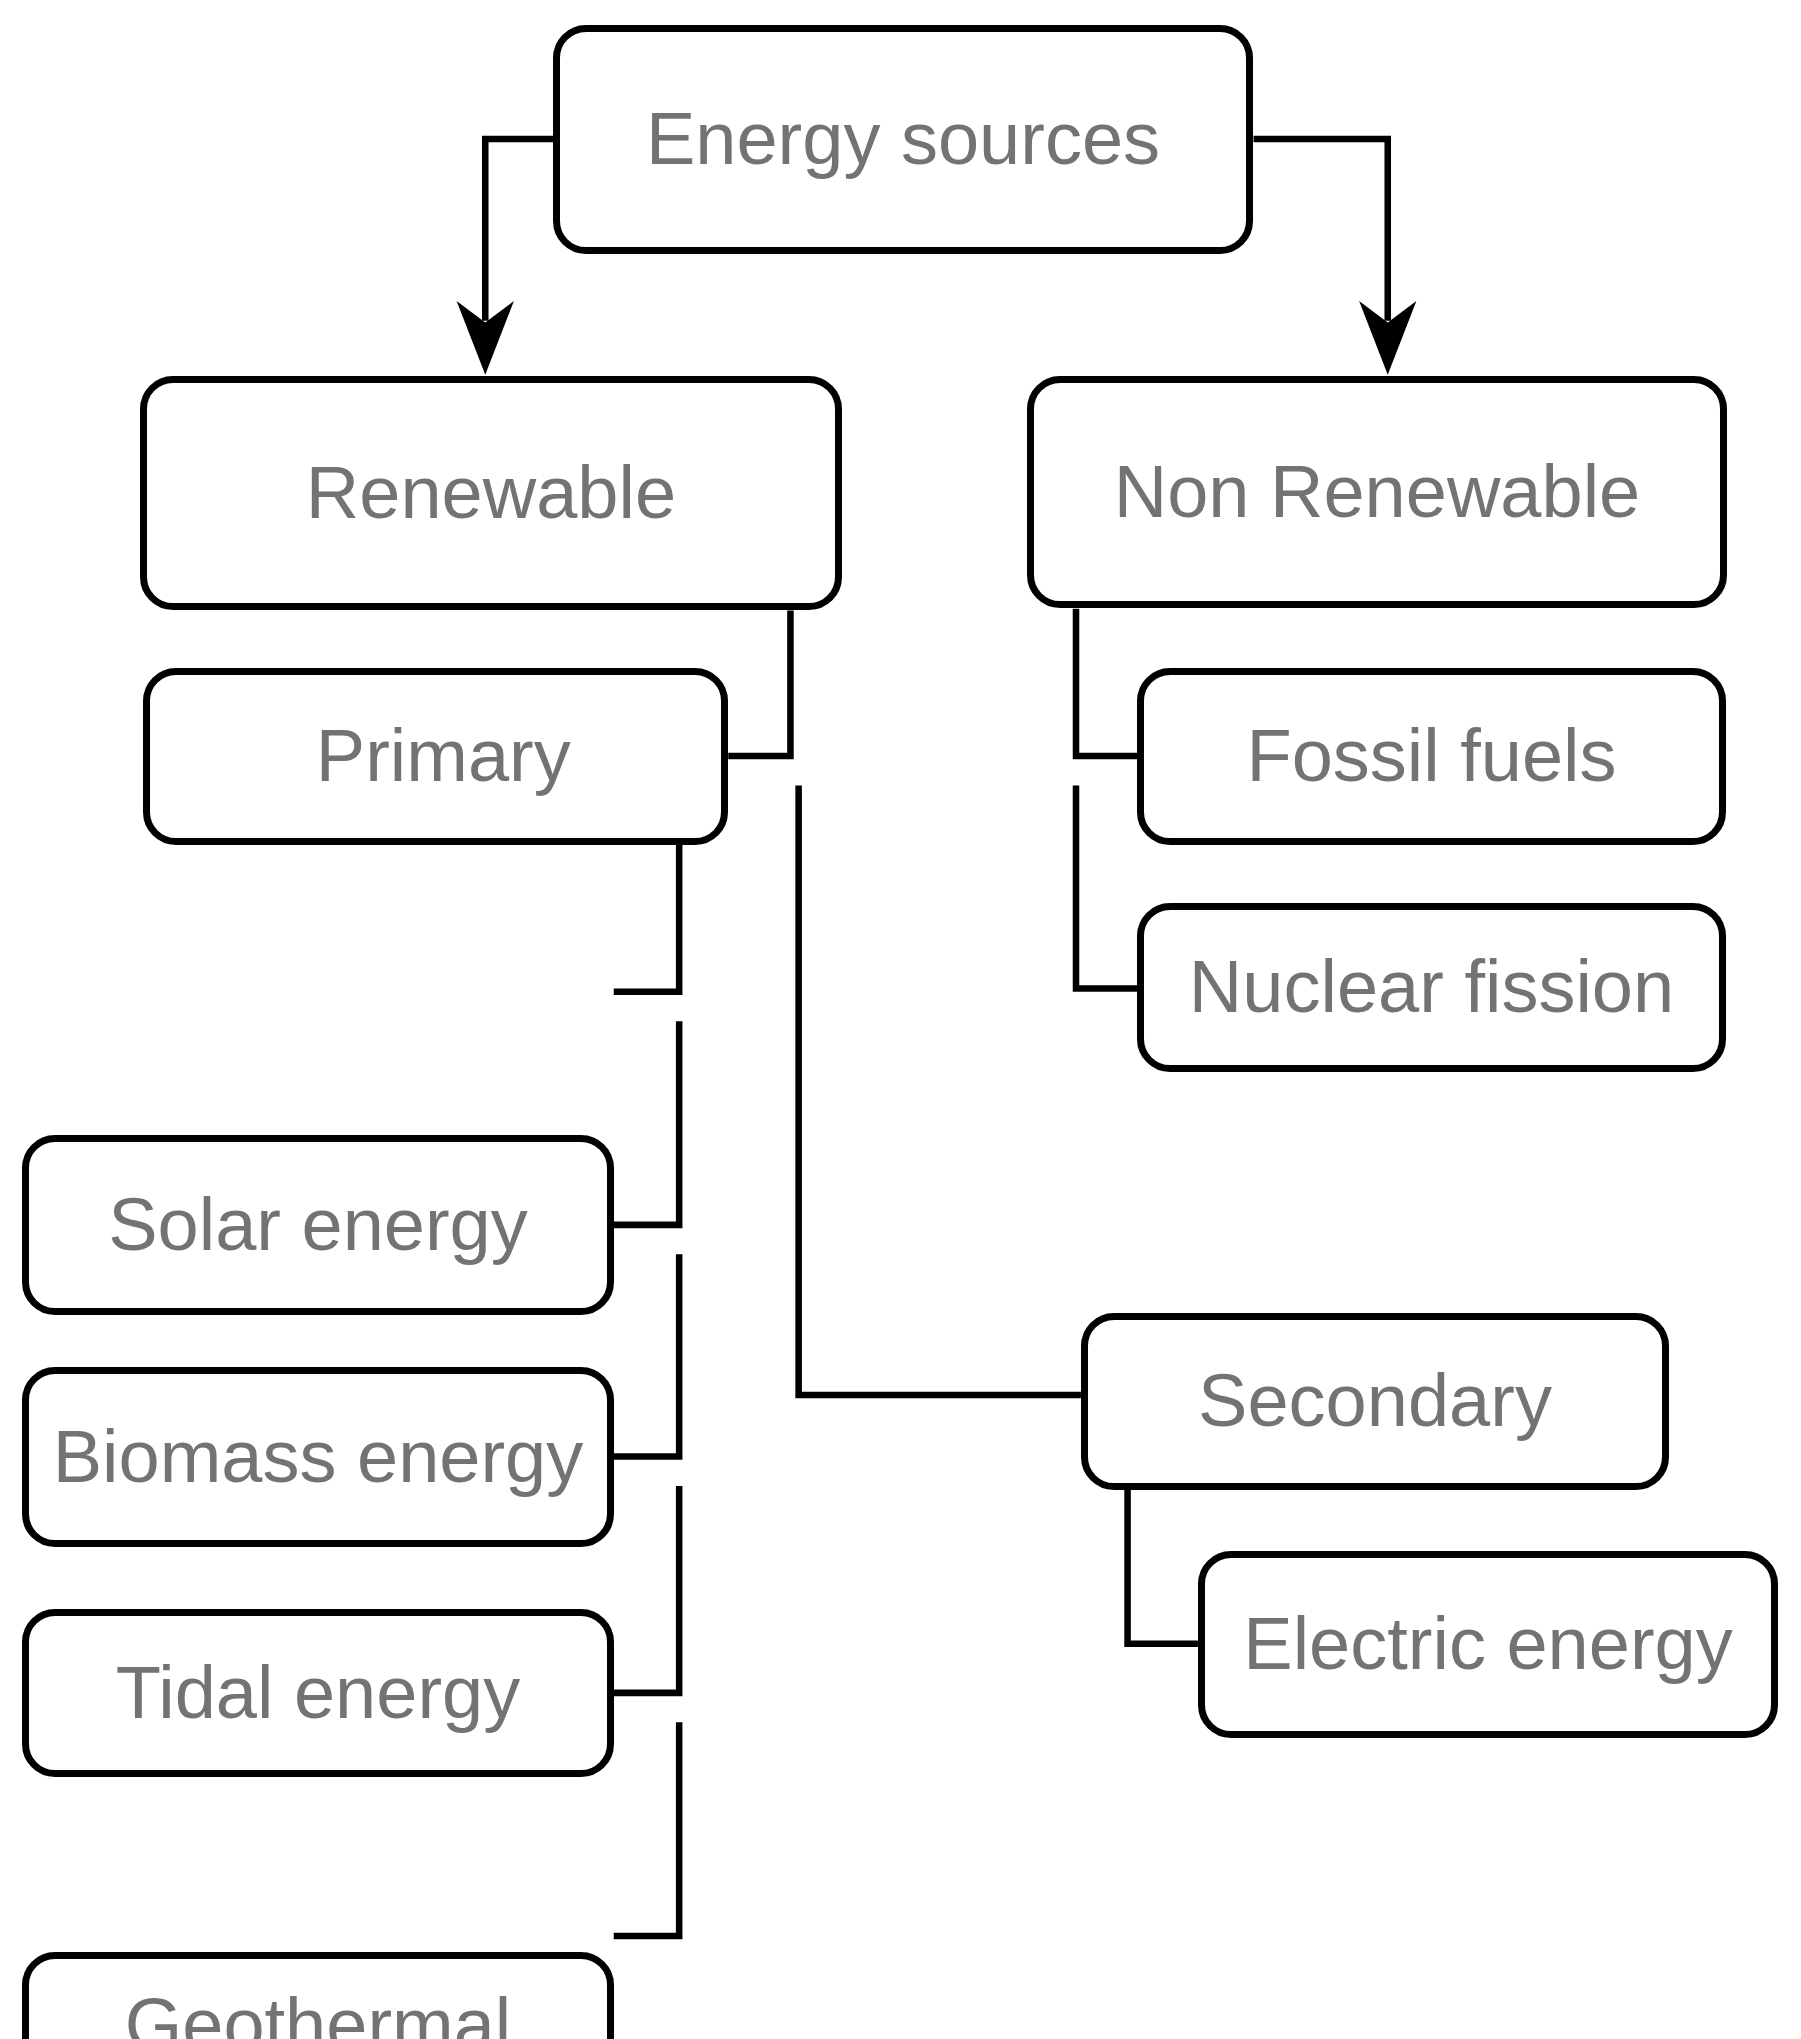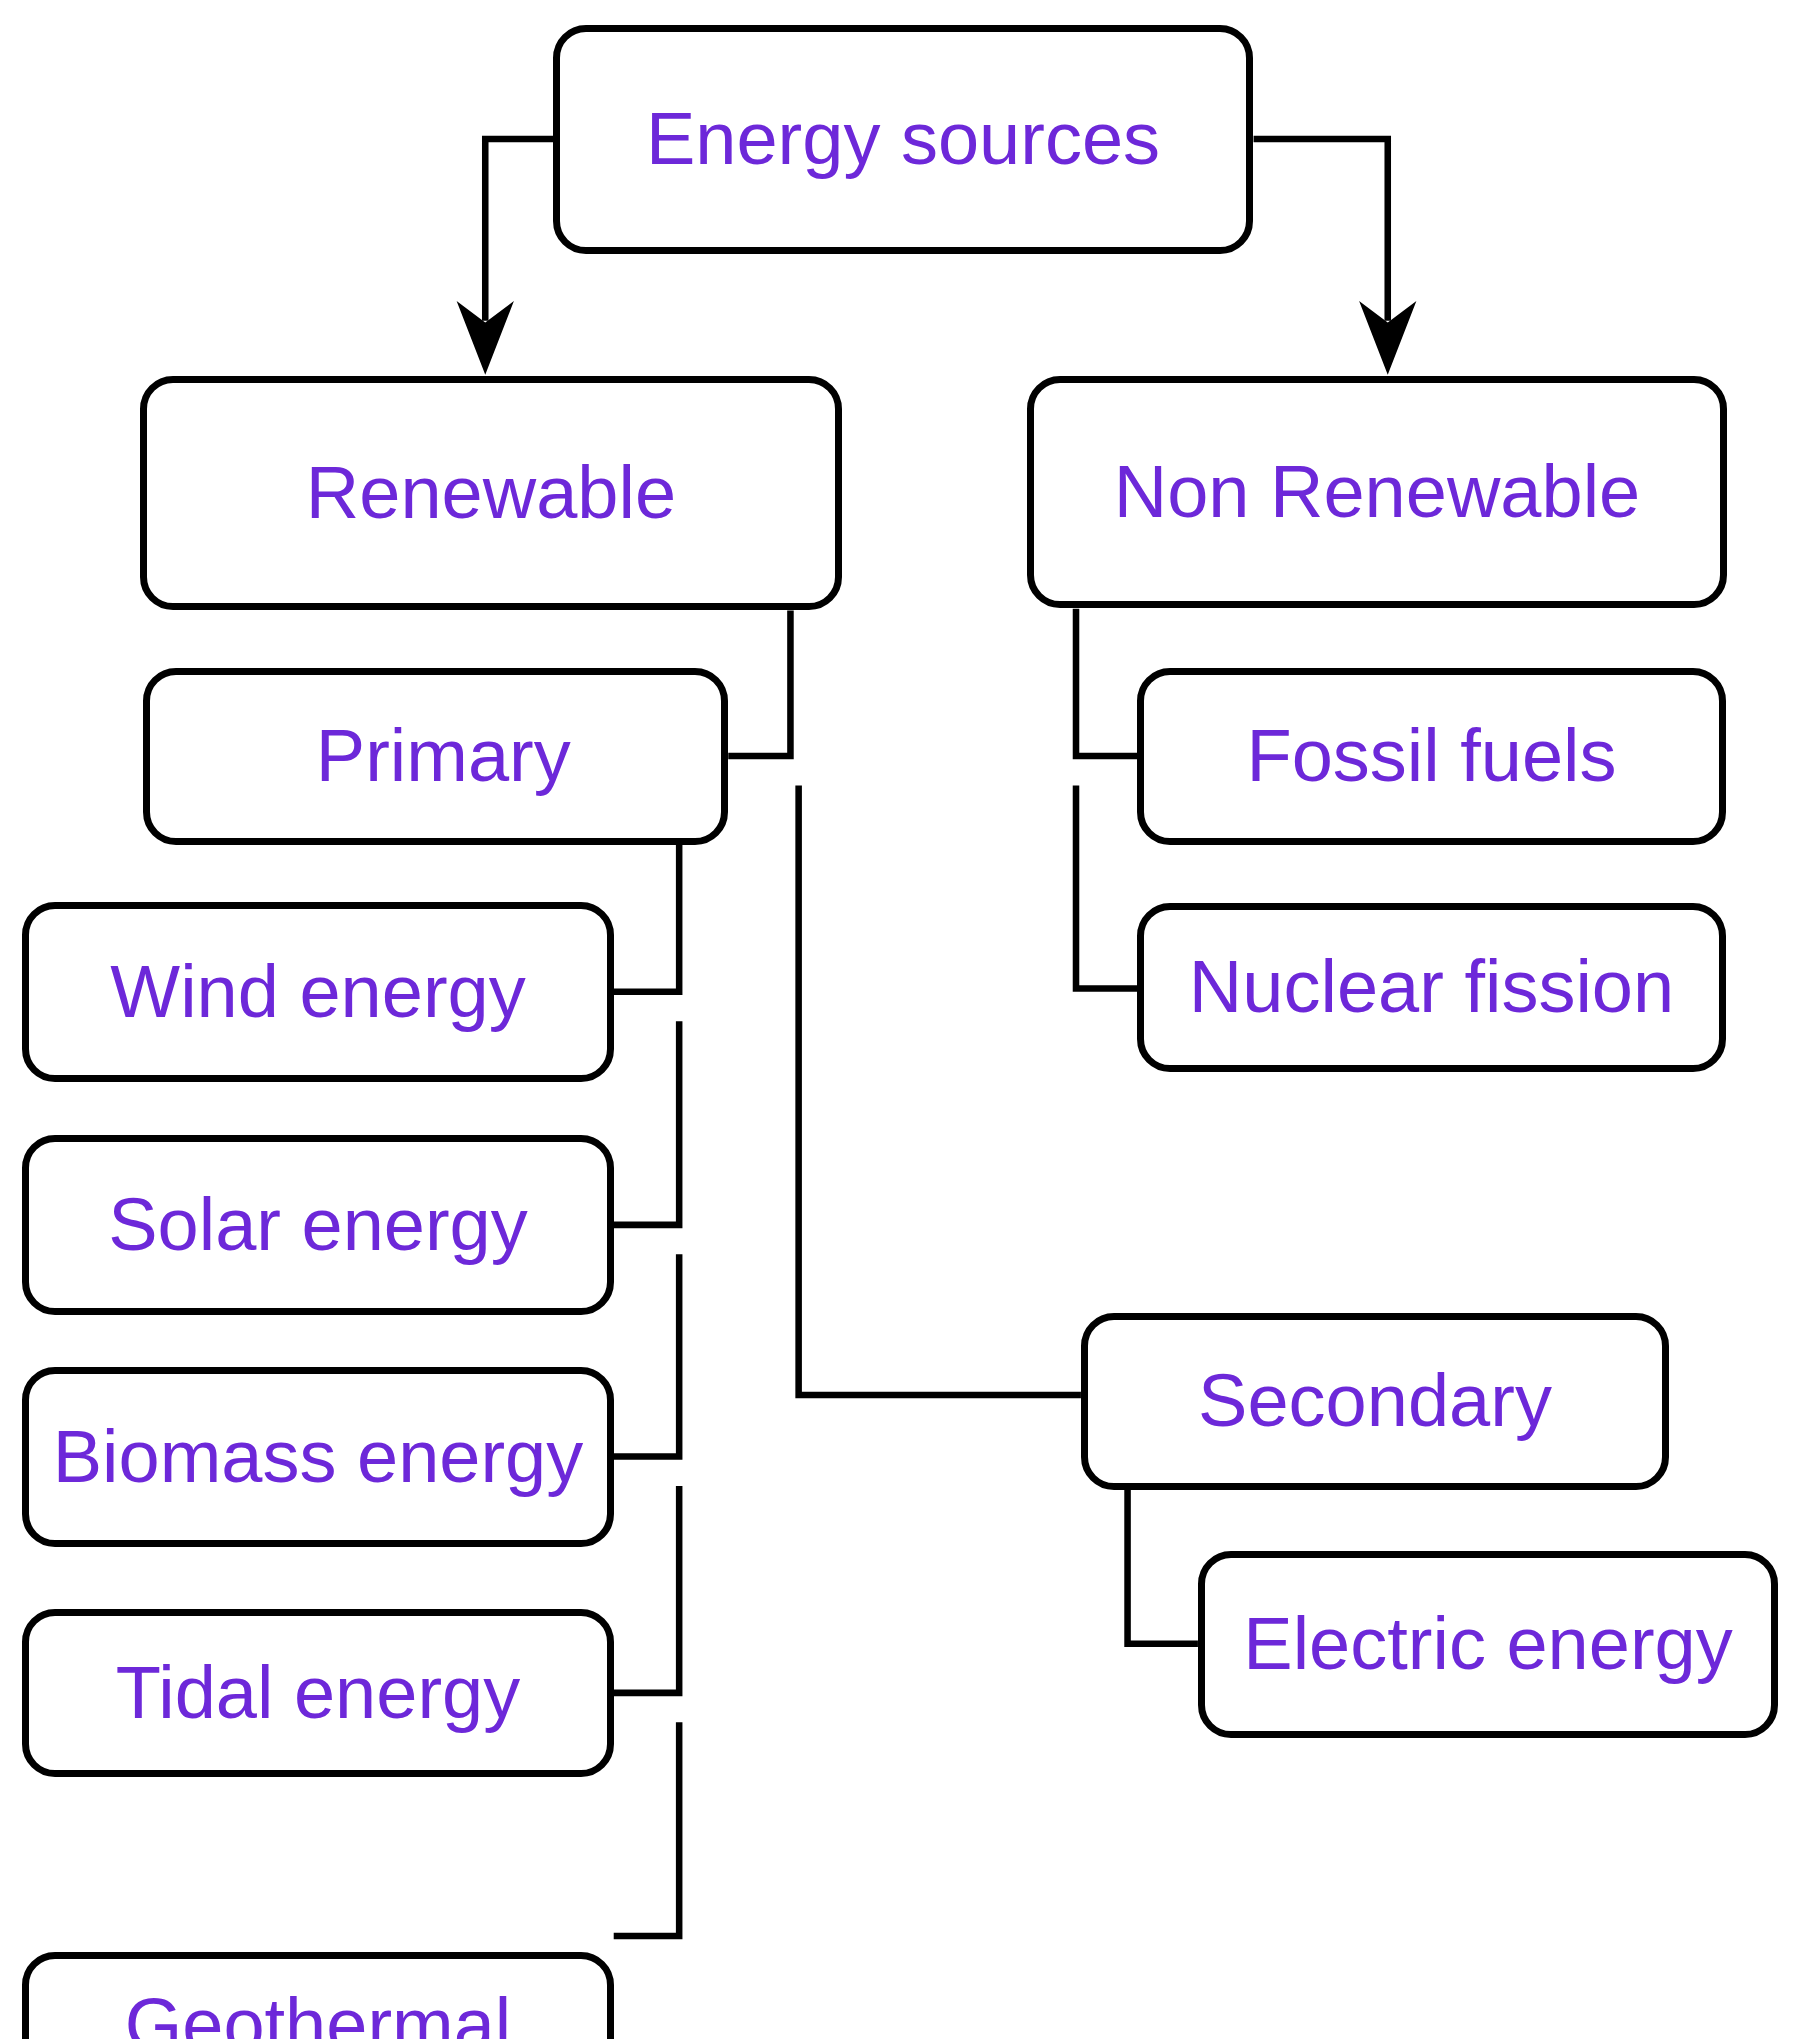--- a/index.html
+++ b/index.html
@@ -36,21 +36,21 @@
     position: absolute;
     box-sizing: border-box;
     background: #ffffff;
     border: 7.4px solid #000000;
     border-radius: 33px;
     display: flex;
     align-items: center;
     justify-content: center;
     text-align: center;
     z-index: 1;
-    color: #6d28d9;
+    color: #737373;
     font-size: 74px;
     line-height: 1.2;
     padding: 0 16.4px;
   }
 </style>
 </head>
 <body>
 
 <div id="canvas">
 
@@ -119,23 +119,20 @@
   </div>
 
   <div class="node" style="left:1137px; top:668px; width:589px; height:177px;">
     <span>Fossil fuels</span>
   </div>
 
   <div class="node" style="left:1137px; top:903px; width:589px; height:169px;">
     <span>Nuclear fission</span>
   </div>
 
-  <div class="node" style="left:22px; top:902px; width:592px; height:180px;">
-    <span>Wind energy</span>
-  </div>
 
   <div class="node" style="left:22px; top:1135px; width:592px; height:180px;">
     <span>Solar energy</span>
   </div>
 
   <div class="node" style="left:22px; top:1367px; width:592px; height:180px;justify-content:center;">
     <span>Biomass energy</span>
   </div>
 
   <div class="node" style="left:22px; top:1609px; width:592px; height:168px;">

